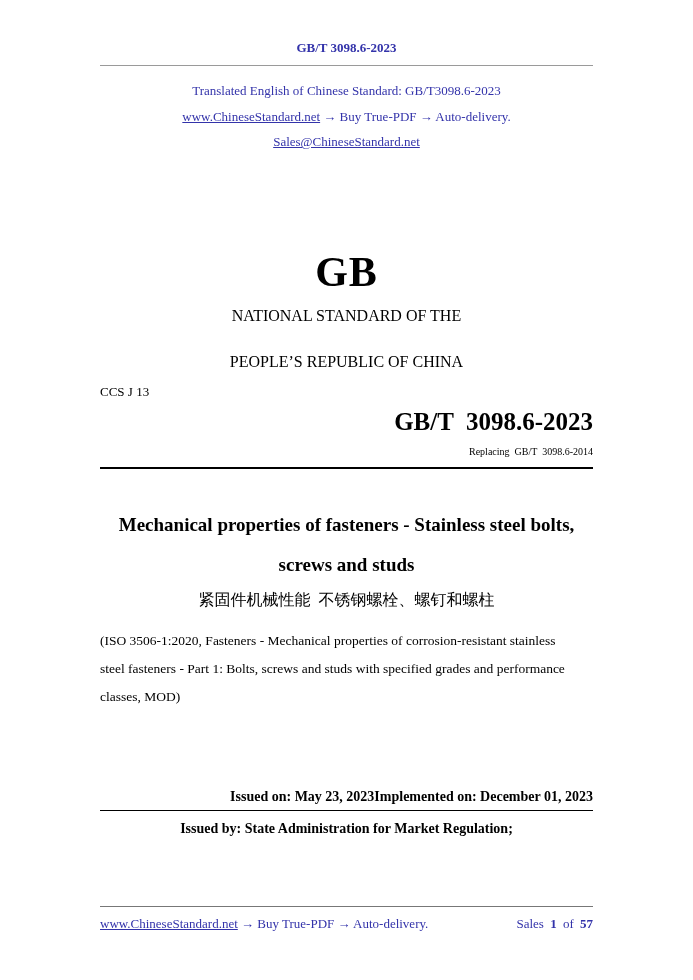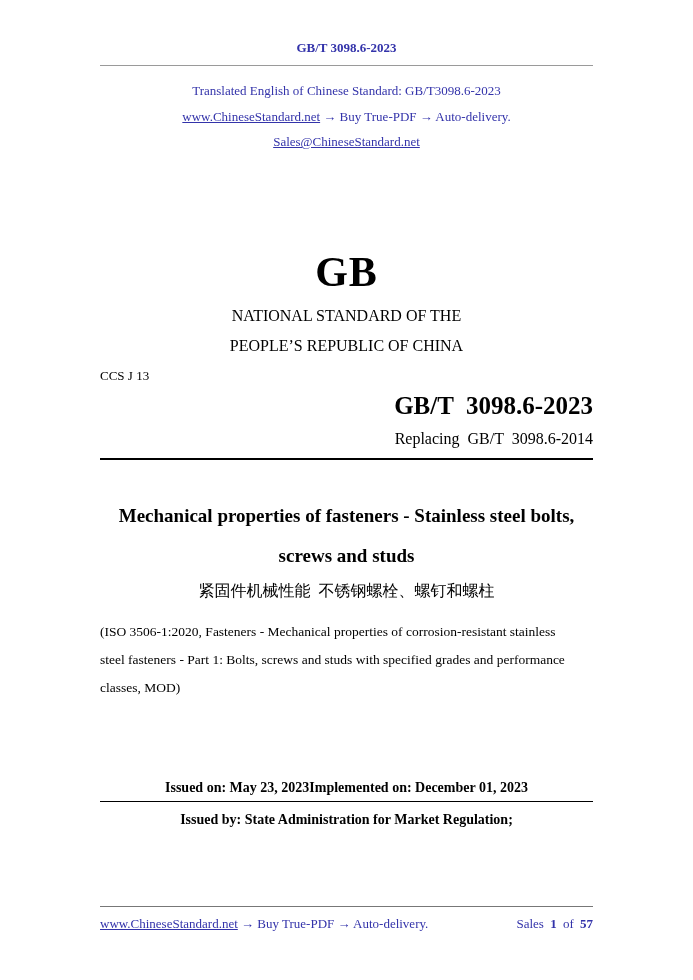--- a/index.html
+++ b/index.html
@@ -27,41 +27,41 @@
 
   .gb-logo {
     margin-top: 96px;
     text-align: center;
     font-size: 42px;
     font-weight: bold;
     line-height: 1;
     letter-spacing: 1px;
   }
   .nat1 { margin-top: 14px; font-size: 16px; }
-  .nat2 { margin-top: 12px; font-size: 16px; }
+  .nat2 { margin-top: 28px; font-size: 16px; }
   .ics  { margin-top: 16px; font-size: 13px; text-align: left; }
   .ccs  { margin-top: 13px; font-size: 13px; text-align: left; }
   .std-number {
     margin-top: 8px;
     text-align: right;
     font-size: 25px;
     font-weight: bold;
     white-space: pre-wrap;
   }
-  .replacing { margin-top: 10px; text-align: right; font-size: 16px; white-space: pre-wrap; }
+  .replacing { margin-top: 10px; text-align: right; font-size: 10px; white-space: pre-wrap; }
   .rule-heavy { margin-top: 10px; border-top: 2px solid #000; }
 
   .title { margin-top: 36px; font-size: 19px; font-weight: bold; line-height: 40px; text-align: center; }
   .chinese { margin-top: 5px; font-size: 16px; text-align: center; white-space: pre-wrap; }
   .iso-note { margin-top: 16px; font-size: 13.5px; line-height: 28px; text-align: left; }
 
   .dates-row {
     margin-top: 78px;
     display: flex;
-    justify-content: center;
+    justify-content: flex-end;
     font-size: 14px;
     font-weight: bold;
   }
   .rule-thin { margin-top: 5px; border-top: 1px solid #000; }
   .issuer { margin-top: 4px; font-size: 14px; font-weight: bold; line-height: 28px; text-align: center; }
 
   .footer {
     position: absolute;
     left: 100px;
     right: 100px;

